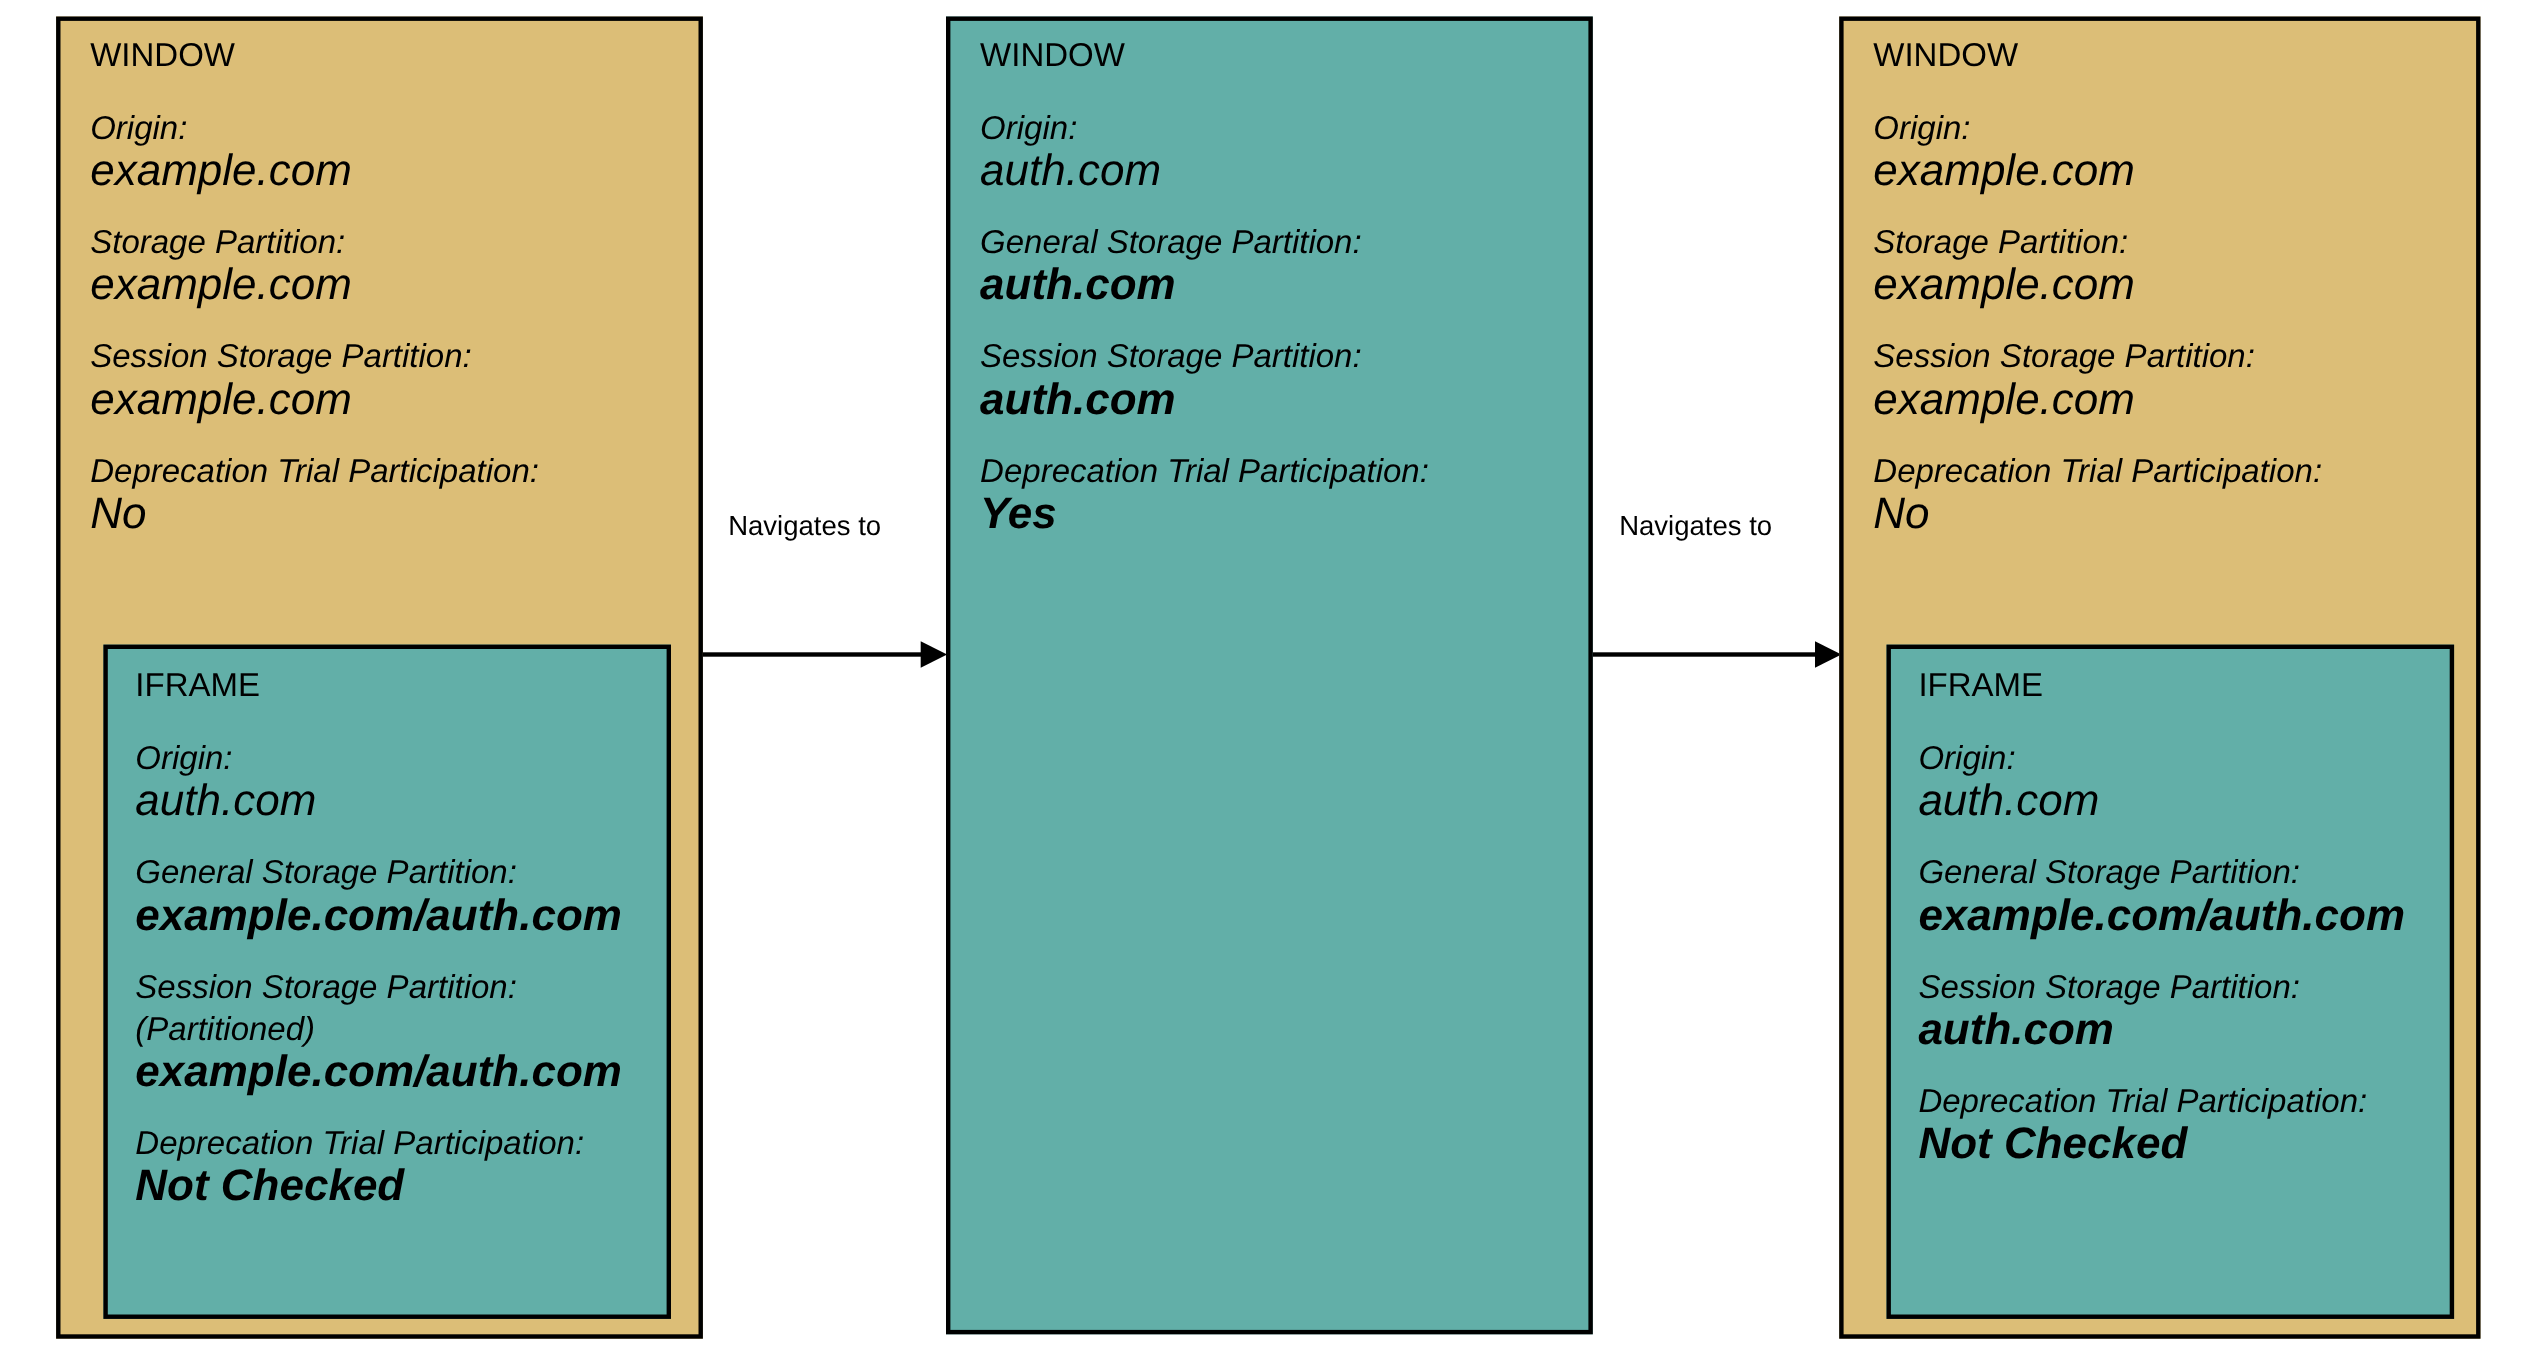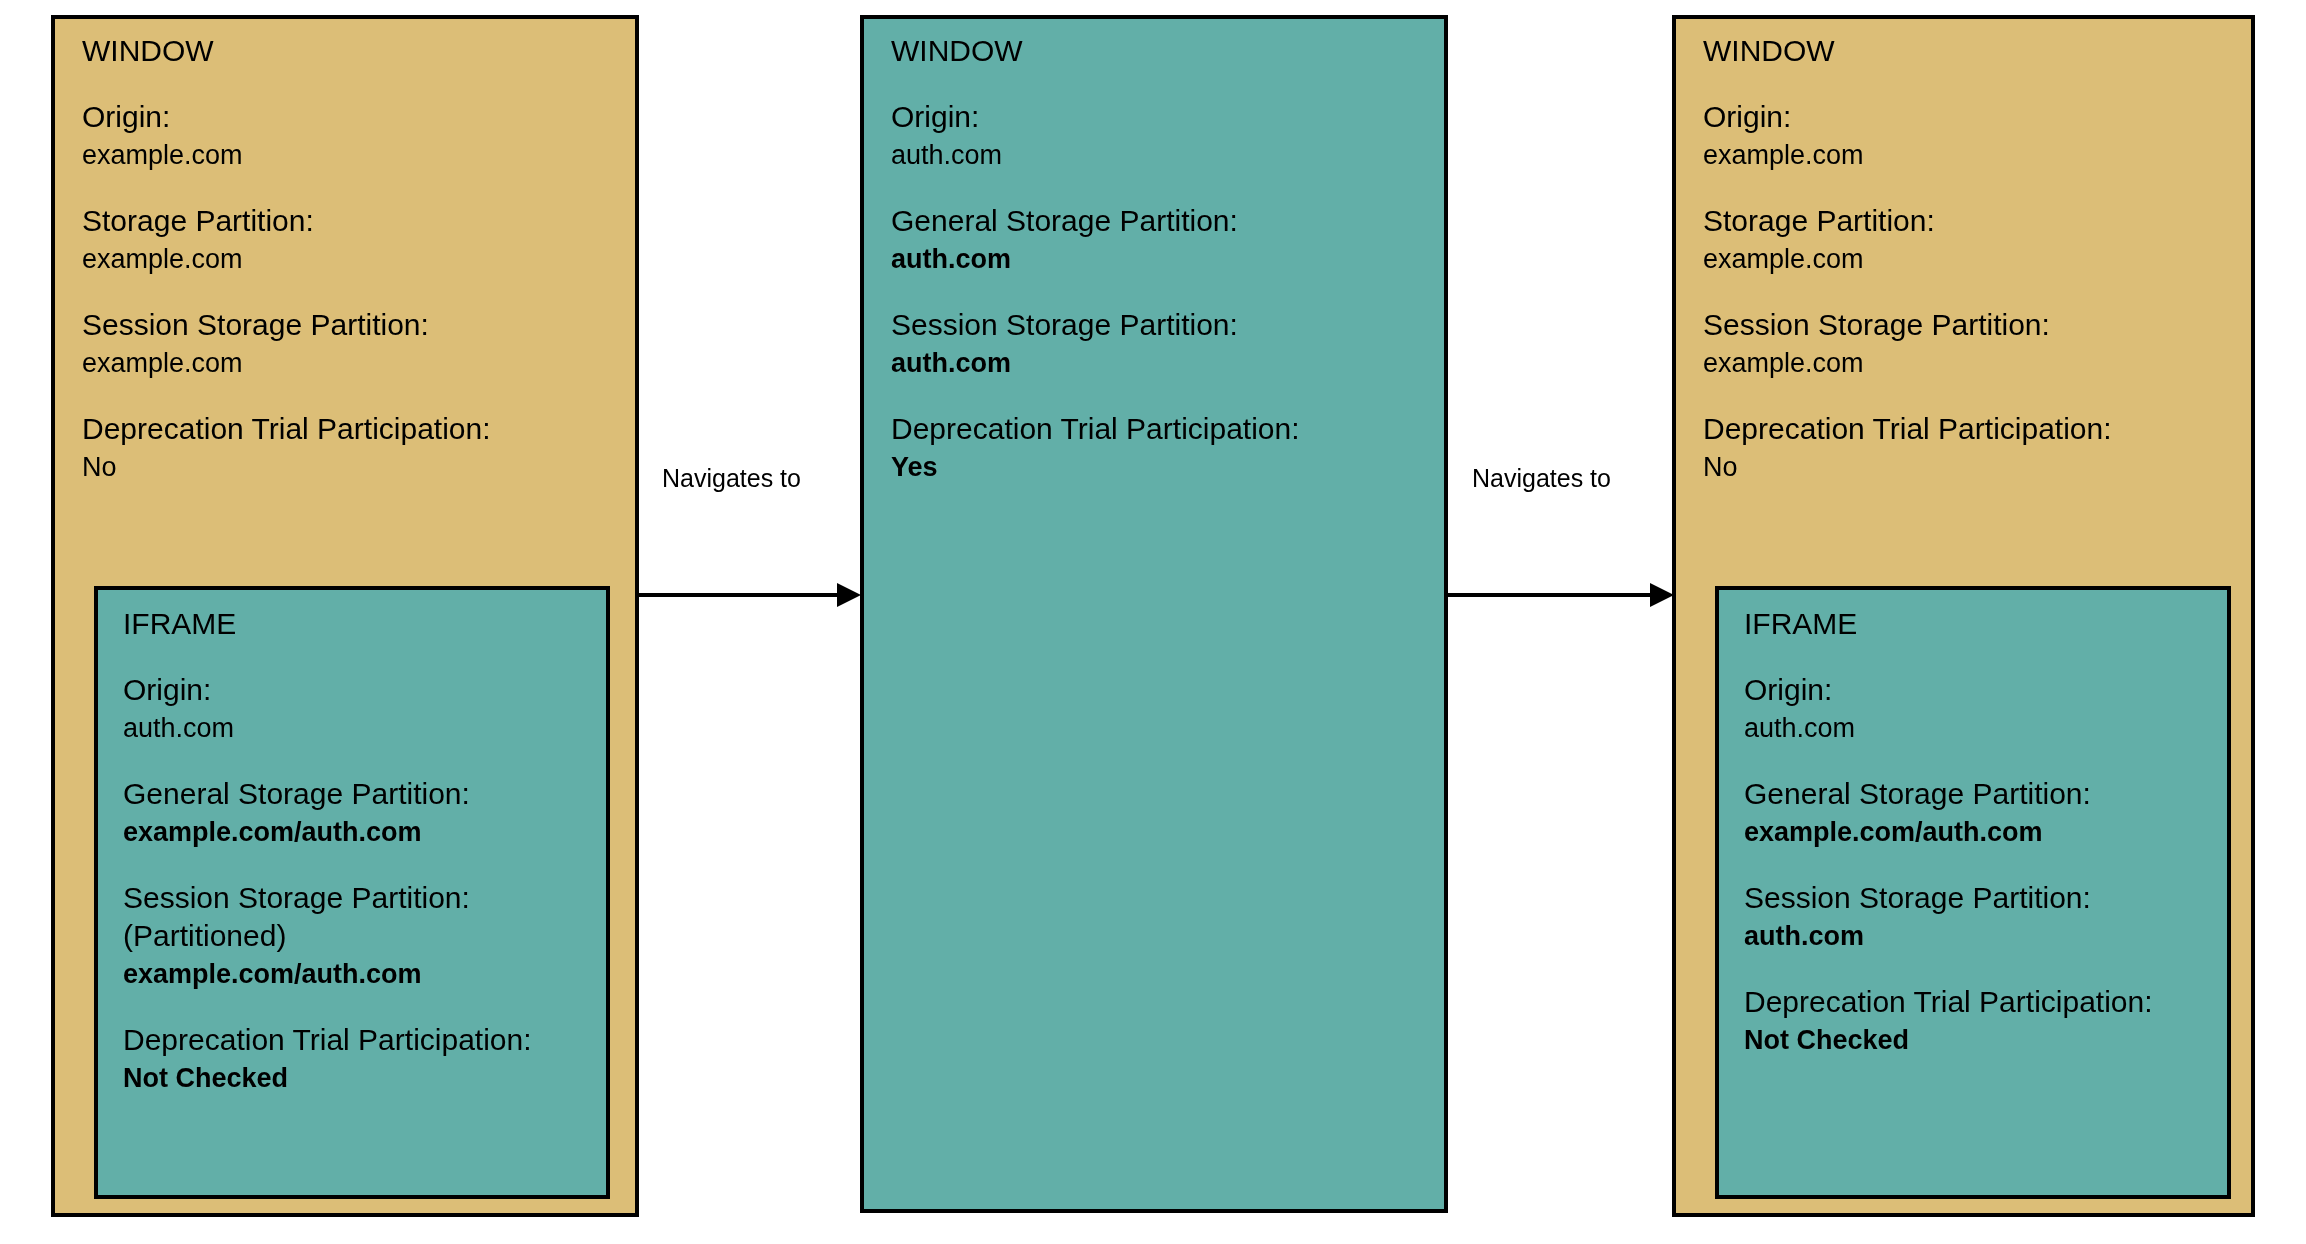--- a/index.html
+++ b/index.html
@@ -54,31 +54,32 @@
     width: 100%;
   }
   .heading {
     font-size: 30px;
     line-height: 38px;
     margin: 0 0 28px 0;
     white-space: nowrap;
   }
   .field {
     margin: 0 0 28px 0;
+    font-style: italic;
   }
   .field:last-child { margin-bottom: 0; }
   .field .label {
     display: block;
     font-size: 30px;
     line-height: 38px;
     white-space: nowrap;
   }
   .field .value {
     display: block;
-    font-size: 27px;
+    font-size: 40px;
     line-height: 38px;
     white-space: nowrap;
   }
   .field .value.bold { font-weight: bold; }
   .field .sub {
     display: block;
     font-size: 30px;
     line-height: 38px;
     white-space: nowrap;
   }

